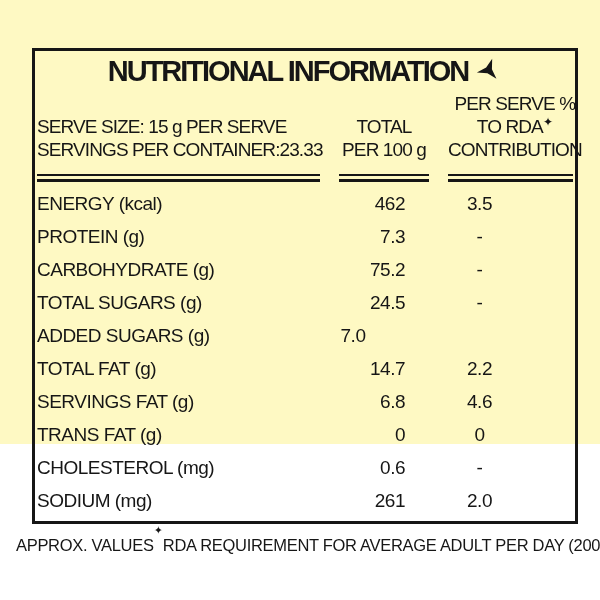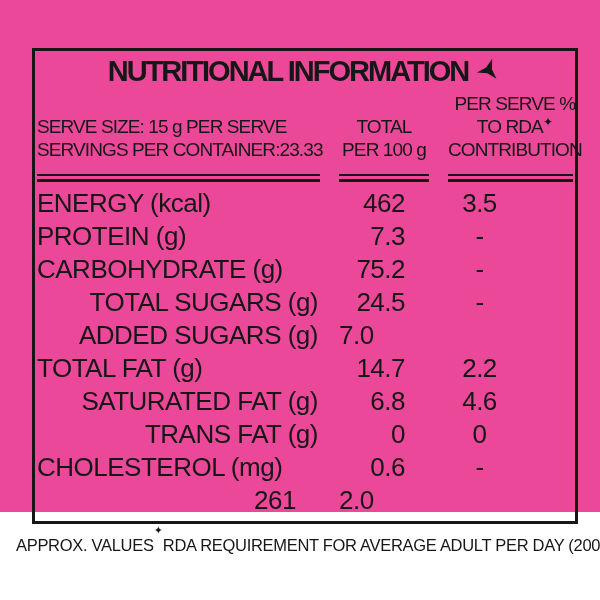--- a/index.html
+++ b/index.html
@@ -1,21 +1,21 @@
 <!DOCTYPE html>
 <html><head>
 <meta charset="utf-8">
 <style>
   html,body{margin:0;padding:0;}
   body{
     width:600px;height:600px;background:#ffffff;
     font-family:"Liberation Sans","DejaVu Sans",sans-serif;
     color:#161616;overflow:hidden;
   }
-  .page{position:relative;width:600px;height:512px;background:#ec4899;}
+  .page{position:relative;width:600px;height:444px;background:#fef9c3;}
 
   .box{
     position:absolute;left:32px;top:48px;
     width:546px;height:476px;
     border:3px solid #161616;
     box-sizing:border-box;
     padding:0 2px;
   }
 
   
@@ -46,24 +46,24 @@
   .rule-row{
     display:grid;grid-template-columns:283px 90px 1fr;column-gap:19px;
     margin-top:13px;
   }
   .rule{height:3px;border-top:2px solid #161616;border-bottom:3px solid #161616;}
 
   
   .rows{margin-top:5px;}
   .row{
     display:grid;grid-template-columns:283px 90px 1fr;column-gap:19px;
-    font-size:26px;line-height:33px;letter-spacing:-0.5px;white-space:nowrap;
+    font-size:19px;line-height:33px;letter-spacing:-0.5px;white-space:nowrap;
   }
   .lbl{text-align:left;}
-  .lbl.sub{text-align:right;padding-right:2px;}
+  .lbl.sub{text-align:left;padding-right:2px;}
   .amt{text-align:right;padding-right:24px;}
   .rda{text-align:center;padding-right:62px;}
 
   
   .footer{
     position:absolute;left:14px;top:534px;width:580px;
     font-size:16.5px;line-height:22px;letter-spacing:-0.3px;white-space:nowrap;
     display:flex;align-items:flex-start;
   }
   .footer .tri-star{margin-top:1px;margin-right:2px;}
@@ -130,35 +130,36 @@
       <div class="row">
         <div class="lbl sub">ADDED SUGARS (g)</div>
         <div class="rda">7.0</div>
       </div>
       <div class="row">
         <div class="lbl">TOTAL FAT (g)</div>
         <div class="amt">14.7</div>
         <div class="rda">2.2</div>
       </div>
       <div class="row">
-        <div class="lbl sub">SATURATED FAT (g)</div>
+        <div class="lbl sub">SERVINGS FAT (g)</div>
         <div class="amt">6.8</div>
         <div class="rda">4.6</div>
       </div>
       <div class="row">
         <div class="lbl sub">TRANS FAT (g)</div>
         <div class="amt">0</div>
         <div class="rda">0</div>
       </div>
       <div class="row">
         <div class="lbl">CHOLESTEROL (mg)</div>
         <div class="amt">0.6</div>
         <div class="rda">-</div>
       </div>
       <div class="row">
+        <div class="lbl">SODIUM (mg)</div>
         <div class="amt">261</div>
         <div class="rda">2.0</div>
       </div>
     </div>
 
   </div>
 
   <div class="footer">
     <svg class="tri-star" width="14" height="14" viewBox="0 0 24 24">
       <polygon points="12,1 14.8,10.4 21.5,17.5 12,15.2 2.5,17.5 9.2,10.4" fill="#161616" transform="rotate(18 12 12)"></polygon>

